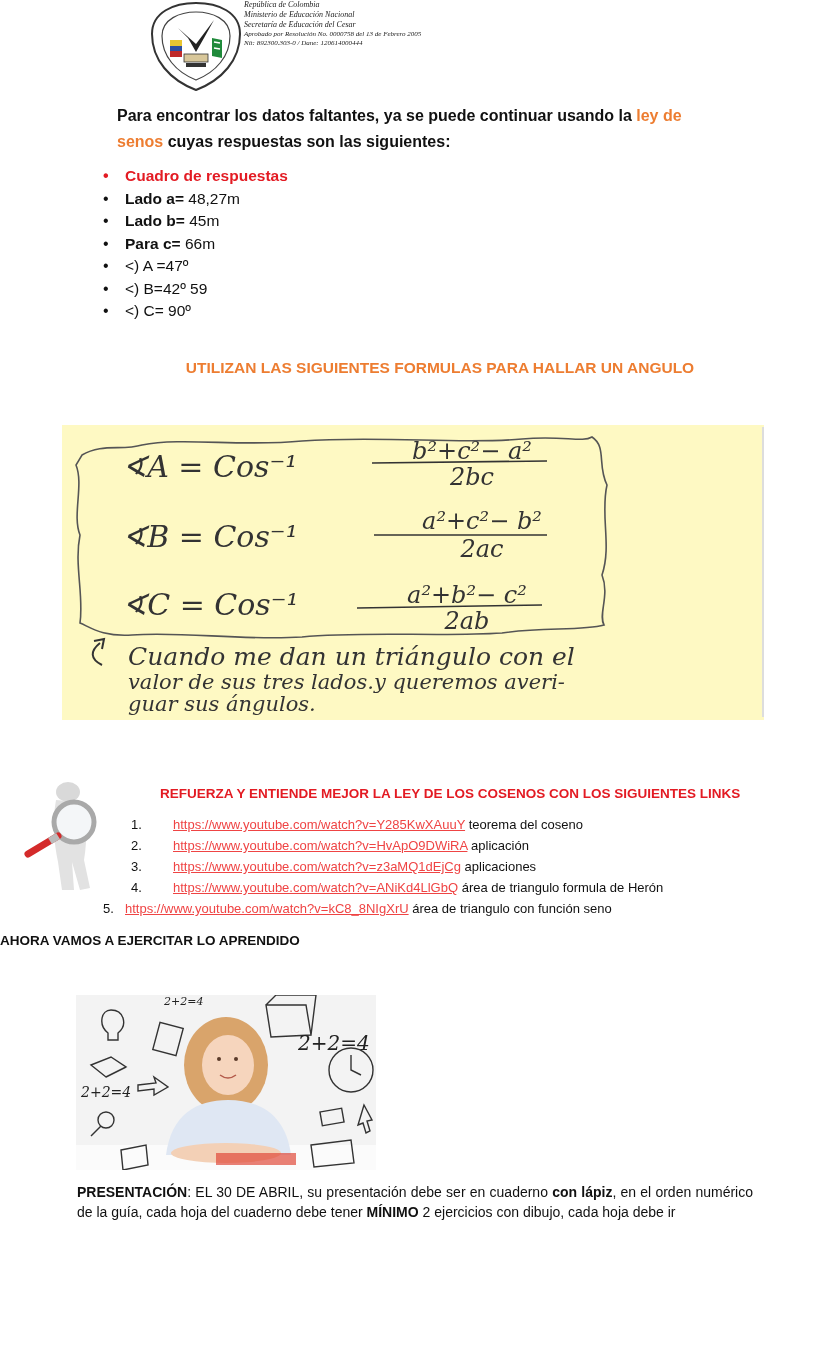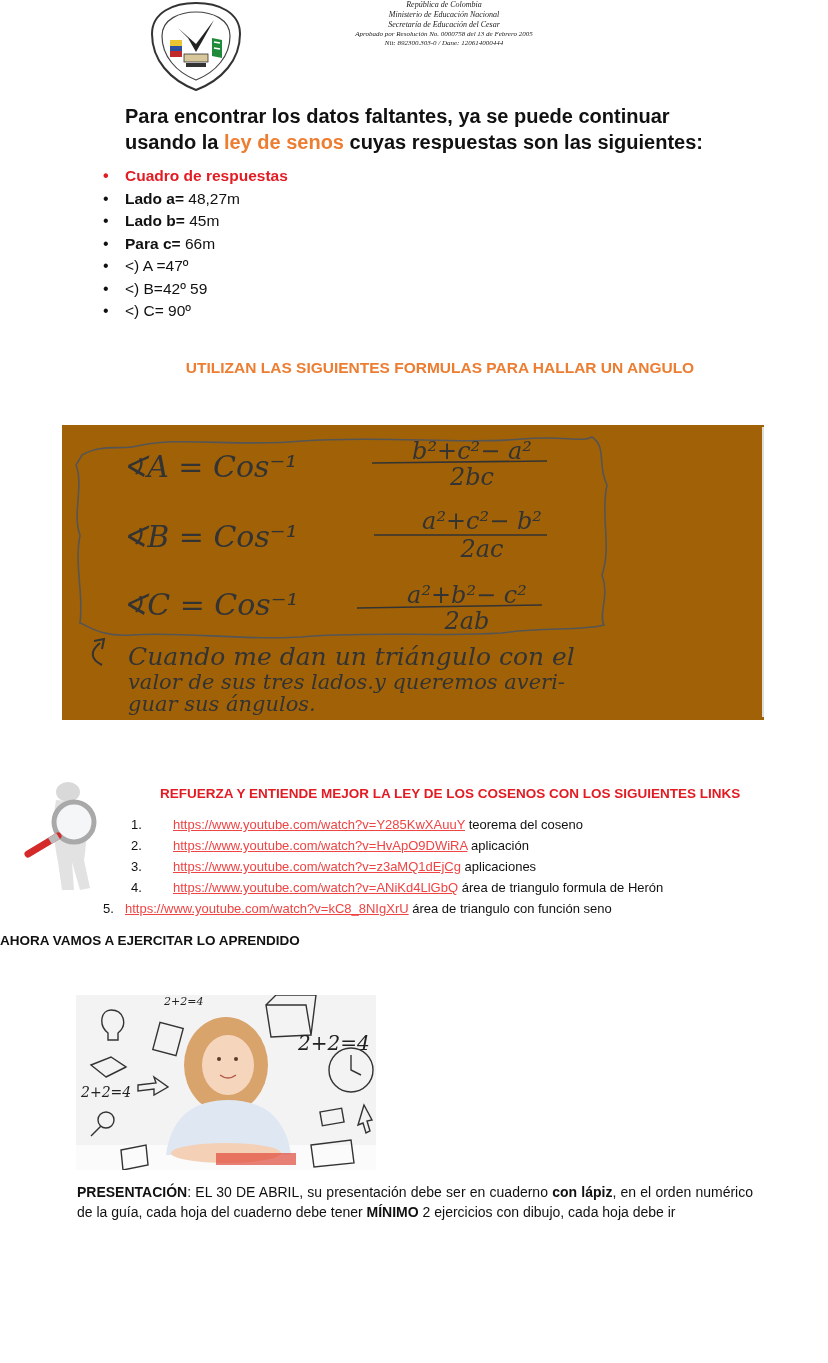--- a/index.html
+++ b/index.html
@@ -2,42 +2,42 @@
 <html><head>
 <meta charset="utf-8">
 <style>
   * { box-sizing: border-box; margin: 0; padding: 0; }
   html, body { width: 828px; height: 1363px; background: #ffffff; overflow: hidden; }
   body { position: relative; font-family: "Liberation Sans", "DejaVu Sans", sans-serif; color: #111; }
 
   
   .header { position: absolute; left: 148px; top: 0; width: 500px; height: 92px; }
   .logo { position: absolute; left: 0; top: 0; width: 96px; height: 92px; }
-  .header-text { position: absolute; left: 96px; top: 0; width: 400px; text-align: center; font-family: "Liberation Serif", "DejaVu Serif", serif; font-style: italic; color: #222; }
+  .header-text { position: absolute; left: 96px; top: 0; width: 400px; text-align: left; font-family: "Liberation Serif", "DejaVu Serif", serif; font-style: italic; color: #222; }
   .header-text .small { font-size: 8px; line-height: 10px; }
   .header-text .inst { font-size: 18.5px; line-height: 22px; margin-top: 1px; white-space: nowrap; }
   .header-text .tiny { font-size: 7px; line-height: 9px; }
 
   
-  .intro { position: absolute; left: 125px; top: 103px; width: 600px; font-size: 20px; font-weight: bold; line-height: 26px; }
+  .intro { position: absolute; left: 117px; top: 103px; width: 600px; font-size: 16px; font-weight: bold; line-height: 26px; }
   .orange { color: #ed7d31; font-weight: bold; }
 
   
   .answers { position: absolute; left: 103px; top: 165px; list-style: none; }
   .answers li { position: relative; padding-left: 22px; font-size: 15.5px; line-height: 22.5px; }
   .answers li::before { content: "\2022"; position: absolute; left: 0; top: 0; font-size: 16px; }
   .answers li.red { color: #e31b23; font-weight: bold; }
   .answers li.red::before { color: #e31b23; }
   .answers .lbl { font-weight: bold; }
 
   
   .orange-heading { position: absolute; left: 120px; top: 357px; width: 640px; text-align: center; font-size: 15.5px; font-weight: bold; color: #ed7d31; line-height: 22px; }
 
   
-  .formula-img { position: absolute; left: 62px; top: 425px; width: 702px; height: 295px; background: #a16207; }
+  .formula-img { position: absolute; left: 62px; top: 425px; width: 702px; height: 295px; background: #fef9c3; }
   .formula-img .edge { position: absolute; right: 0; top: 2px; width: 2px; height: 290px; background: #ddd; }
   .formula-svg { position: absolute; left: 0; top: 0; width: 702px; height: 295px; }
   .hw { font-family: "DejaVu Serif", serif; font-style: italic; fill: #333; }
 
   
   .magnifier { position: absolute; left: 22px; top: 782px; width: 82px; height: 112px; }
   .links-heading { position: absolute; left: 160px; top: 786px; font-size: 13.5px; font-weight: bold; color: #e31b23; white-space: nowrap; }
   .links { position: absolute; left: 0; top: 816px; width: 828px; }
   .link-row { position: absolute; font-size: 13px; white-space: nowrap; line-height: 18px; }
   .link-row .num { display: inline-block; }

